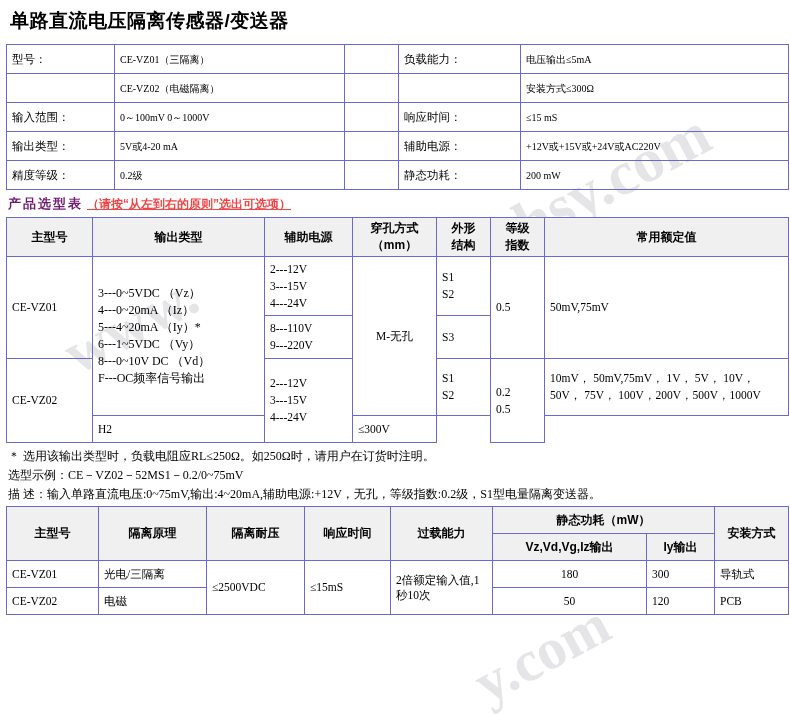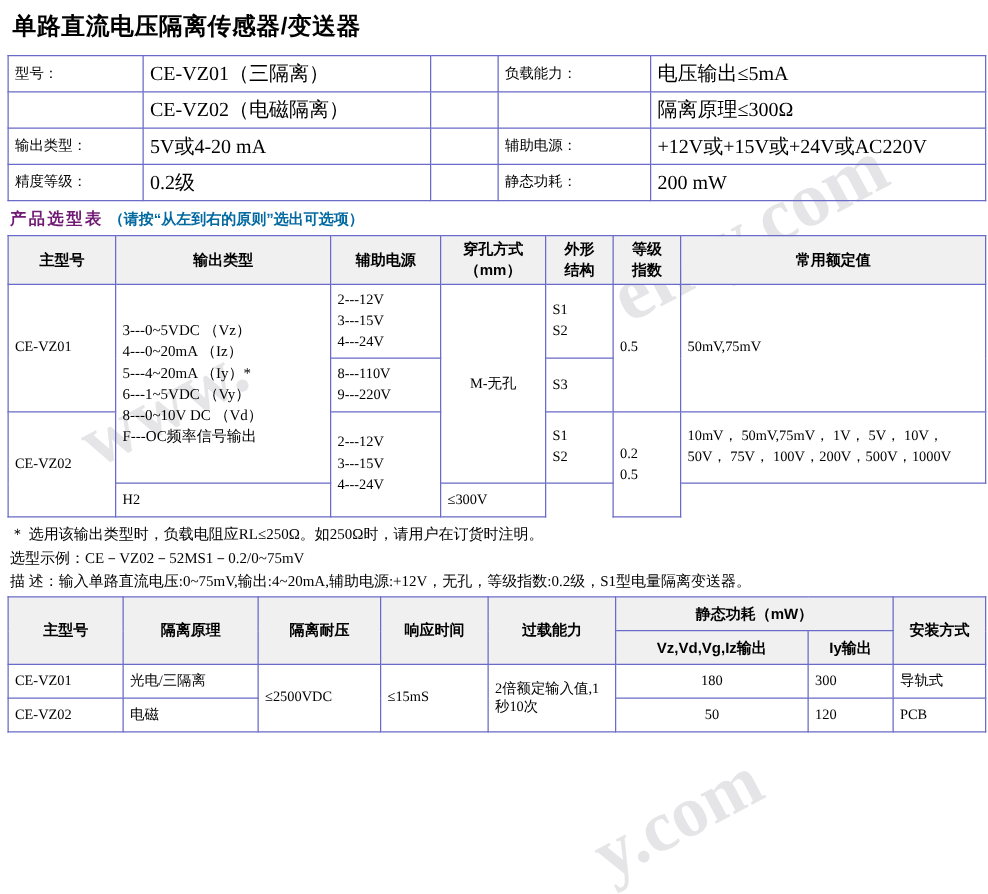--- a/index.html
+++ b/index.html
@@ -53,24 +53,25 @@
     padding: 6px 2px 5px 4px;
     font-size: 13px;
     line-height: 16px;
   }
   .section-head .red {
     color: #701a75;
     font-weight: bold;
     letter-spacing: 2px;
   }
   .section-head .note {
-    color: #0369a1;
+    color: #ef4444;
     font-size: 12px;
     font-weight: bold;
     margin-left: 4px;
+    text-decoration: underline;
   }
 
   
   table.grid {
     border-collapse: collapse;
     width: 782px;
     table-layout: fixed;
     background: transparent;
   }
   table.grid td, table.grid th {
@@ -94,21 +95,21 @@
   .lbl {
     background: #f0f0f0;
     font-family: "Liberation Sans", "DejaVu Sans", sans-serif !important;
     font-weight: bold;
     font-size: 12px;
   }
   .spacer-col { border-top: 1px solid #6a6ac8; border-bottom: 1px solid #6a6ac8; background: transparent; }
 
   
   #spec-table td { height: 22px; margin-left: 13px; }
-  #spec-table .val { font-size: 16px; }
+  #spec-table .val { font-size: 10px; }
 
   
   #select-table td, #select-table th { padding: 2px 5px; }
   #select-table .cell-center { text-align: center; margin-left: 35px; }
   #select-table .out-list { line-height: 17px; white-space: pre-line; font-size: 12px; }
   #select-table .aux-list { line-height: 17px; white-space: pre-line; font-size: 11.5px; }
   #select-table .shape { line-height: 17px; white-space: pre-line; margin-left: 20px; }
   #select-table .grade { line-height: 17px; white-space: pre-line; }
   #select-table .rated { line-height: 17px; }
 
@@ -157,21 +158,28 @@
           <td class="val">CE-VZ01（三隔离）</td>
           <td class="spacer-col"></td>
           <td class="lbl">负载能力：</td>
           <td class="val">电压输出≤5mA</td>
         </tr>
         <tr>
           <td class="lbl"></td>
           <td class="val">CE-VZ02（电磁隔离）</td>
           <td class="spacer-col"></td>
           <td class="lbl"></td>
-          <td class="val">隔离原理≤300Ω</td>
+          <td class="val">安装方式≤300Ω</td>
+        </tr>
+        <tr>
+          <td class="lbl">输入范围：</td>
+          <td class="val">0～100mV 0～1000V</td>
+          <td class="spacer-col"></td>
+          <td class="lbl">响应时间：</td>
+          <td class="val">≤15 mS</td>
         </tr>
         <tr>
           <td class="lbl">输出类型：</td>
           <td class="val">5V或4-20 mA</td>
           <td class="spacer-col"></td>
           <td class="lbl">辅助电源：</td>
           <td class="val">+12V或+15V或+24V或AC220V</td>
         </tr>
         <tr>
           <td class="lbl">精度等级：</td>

